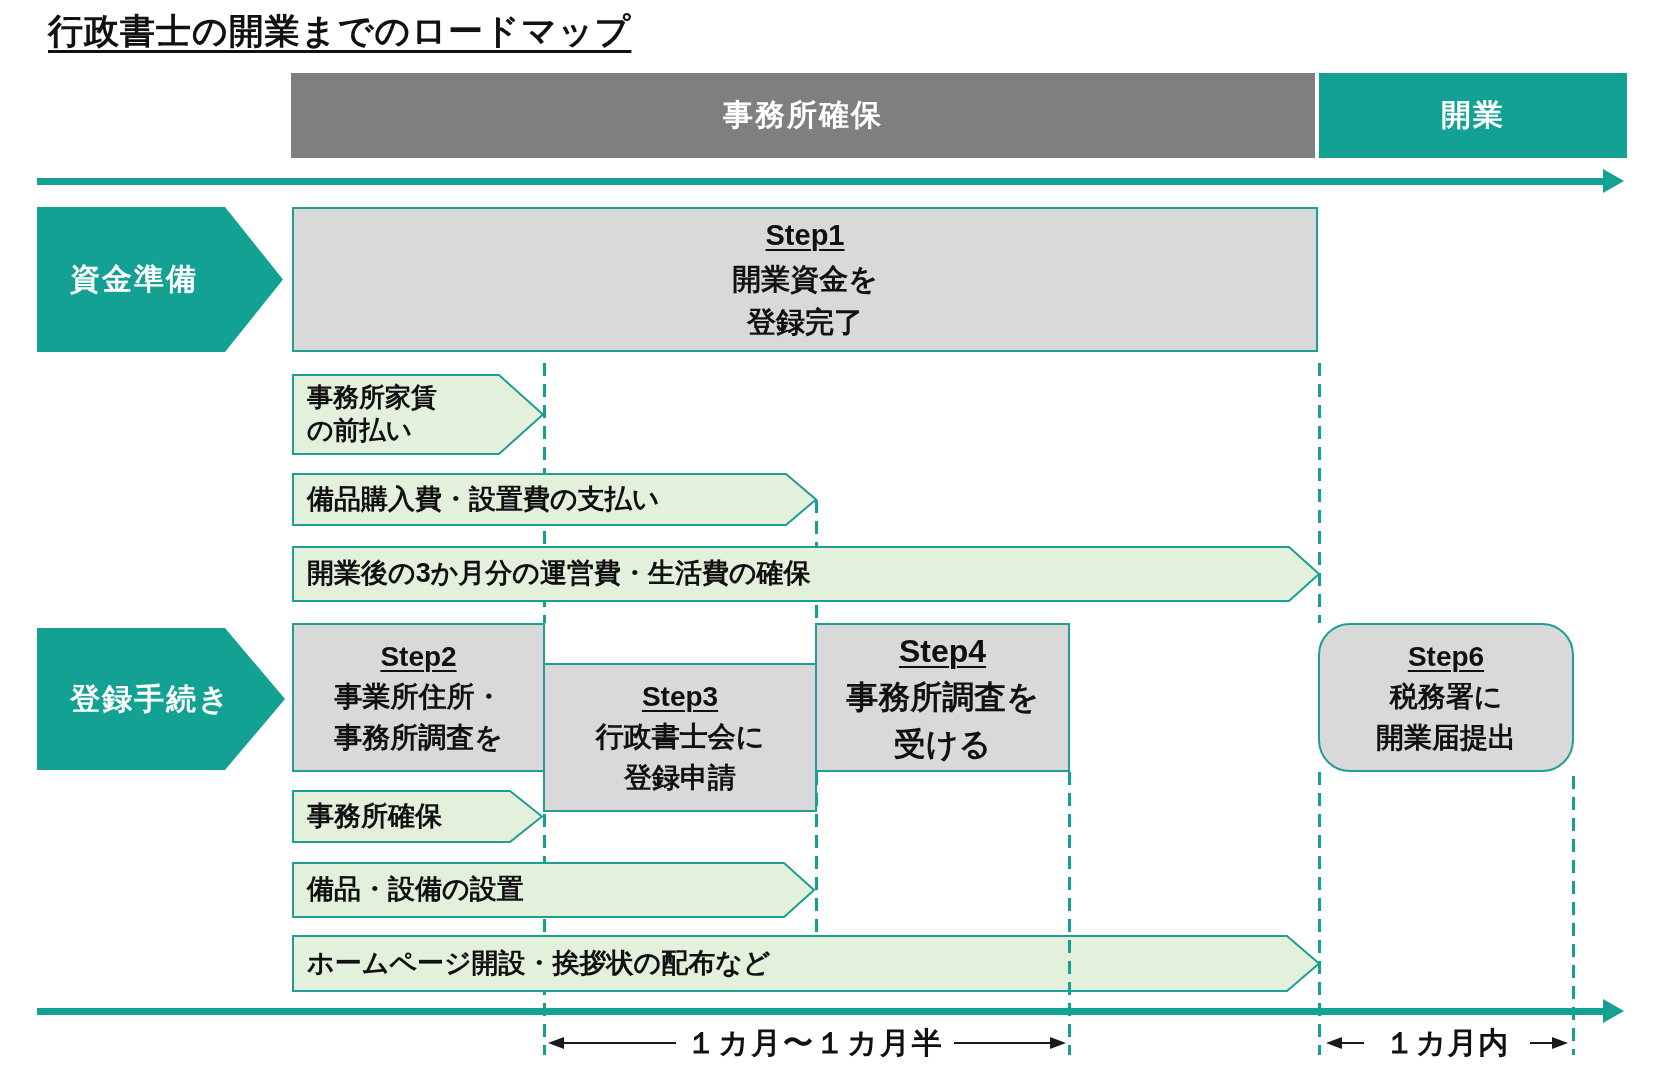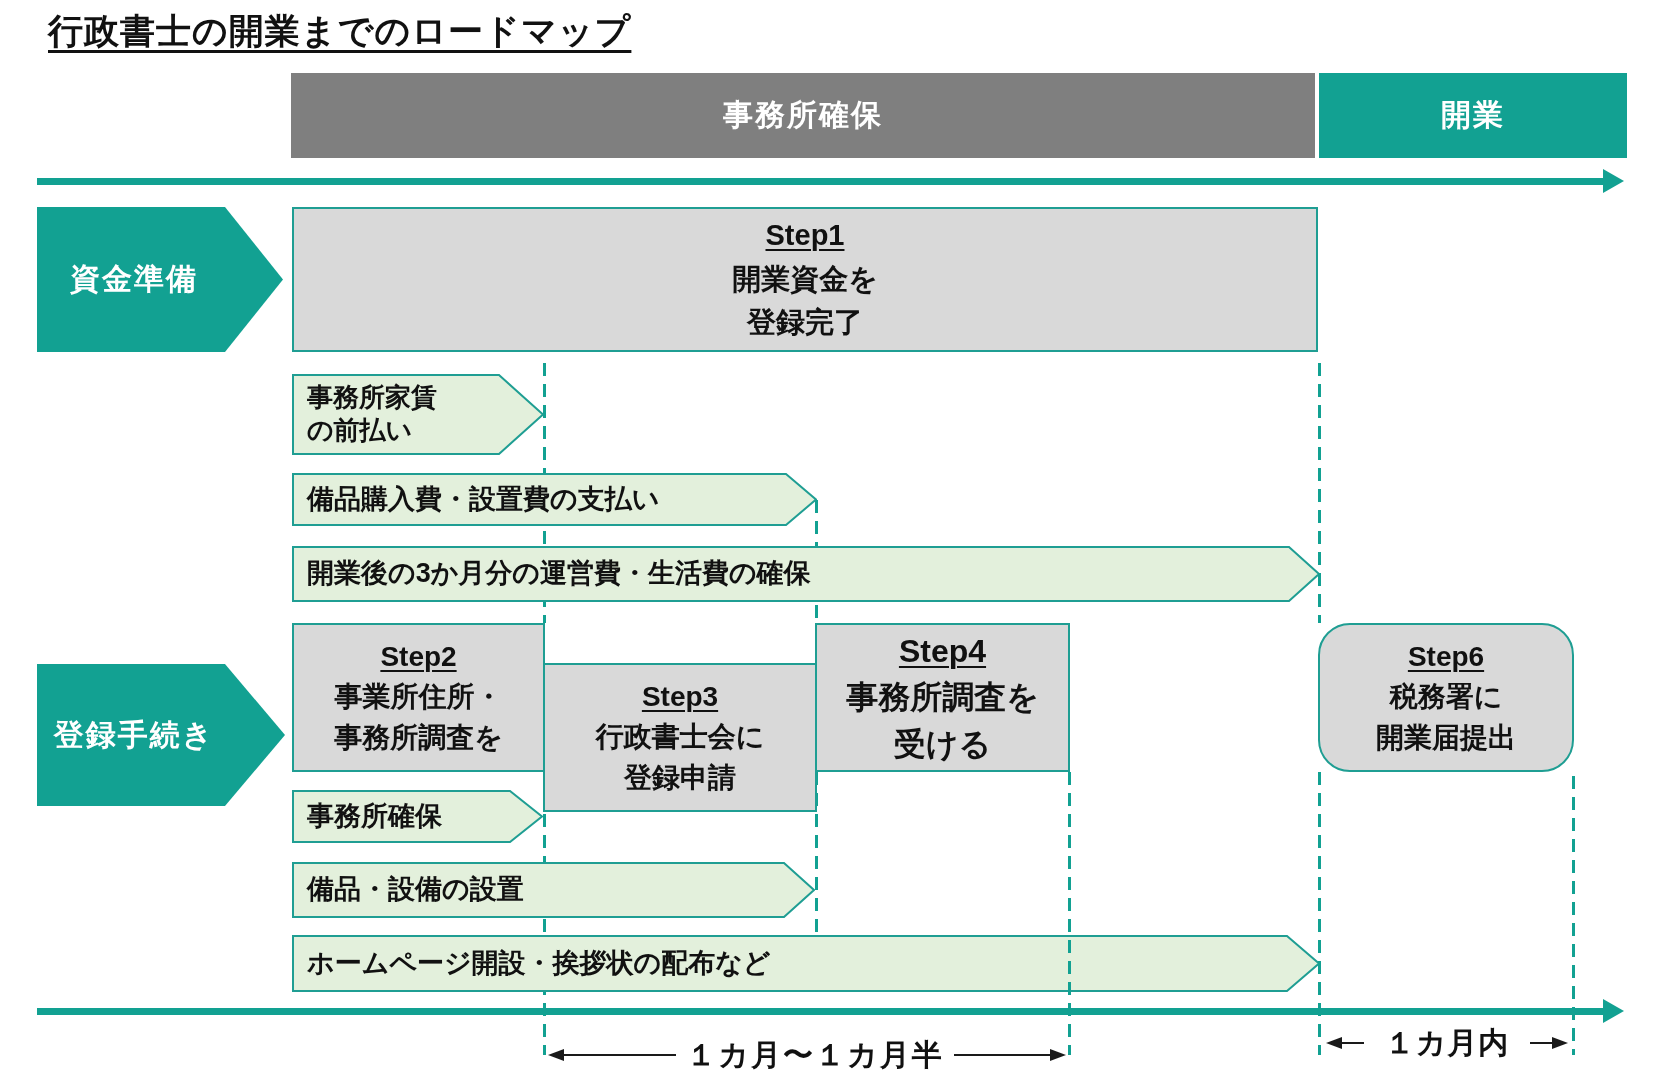--- a/index.html
+++ b/index.html
@@ -41,22 +41,23 @@
     position:absolute;background:var(--teal);color:#ffffff;
     display:flex;align-items:center;justify-content:center;
     font-size:30px;font-weight:bold;letter-spacing:2px;
     z-index:2;
   }
   .pent-label.funding{
     left:37px;top:207px;width:246px;height:145px;padding-right:52px;box-sizing:border-box;
     clip-path:polygon(0 0, calc(100% - 58px) 0, 100% 50%, calc(100% - 58px) 100%, 0 100%);
   }
   .pent-label.registration{
-    left:37px;top:664px;width:248px;height:142px;padding-right:54px;box-sizing:border-box;
+    left:37px;top:628px;width:248px;height:142px;padding-right:54px;box-sizing:border-box;
     clip-path:polygon(0 0, calc(100% - 60px) 0, 100% 50%, calc(100% - 60px) 100%, 0 100%);
+    justify-content:flex-end;
   }
 
   .stepbox{
     position:absolute;background:var(--stepfill);border:2px solid var(--tealb);
     box-sizing:border-box;z-index:2;
     display:flex;flex-direction:column;align-items:center;justify-content:center;
     text-align:center;font-weight:bold;line-height:1.45;
   }
   .stepbox .steplabel{text-decoration:underline;text-decoration-thickness:2px;text-underline-offset:4px;}
   .stepbox.big{left:292px;top:207px;width:1026px;height:145px;font-size:29px;line-height:1.5;}
@@ -92,21 +93,21 @@
   .d3{left:1068px;top:772px;height:283px;}
   .d4a{left:1318px;top:363px;height:260px;}
   .d4b{left:1318px;top:772px;height:283px;}
   .d5{left:1572px;top:776px;height:279px;}
 
   .duration{
     position:absolute;top:1020px;height:46px;z-index:4;
     display:flex;align-items:center;justify-content:space-between;
     font-size:30px;font-weight:bold;letter-spacing:2px;
   }
-  .duration.main{left:548px;width:518px;margin-top:12px;}
+  .duration.main{left:548px;width:518px;}
   .duration.open{left:1326px;width:242px;letter-spacing:1px;}
   .duration svg{display:block;}
 </style>
 </head>
 <body>
 
 <div id="canvas">
 
   <div class="title">行政書士の開業までのロードマップ</div>
 

